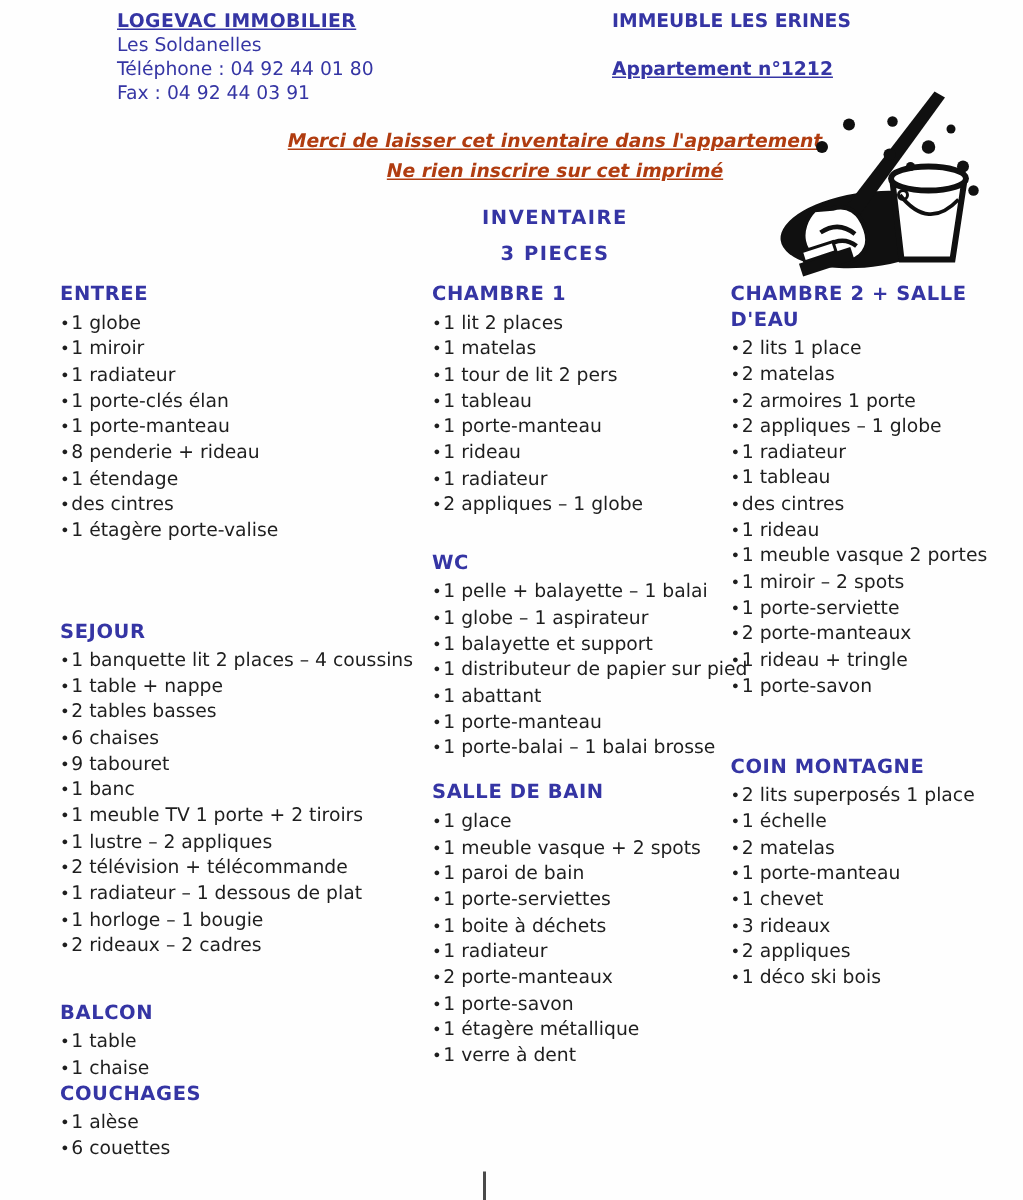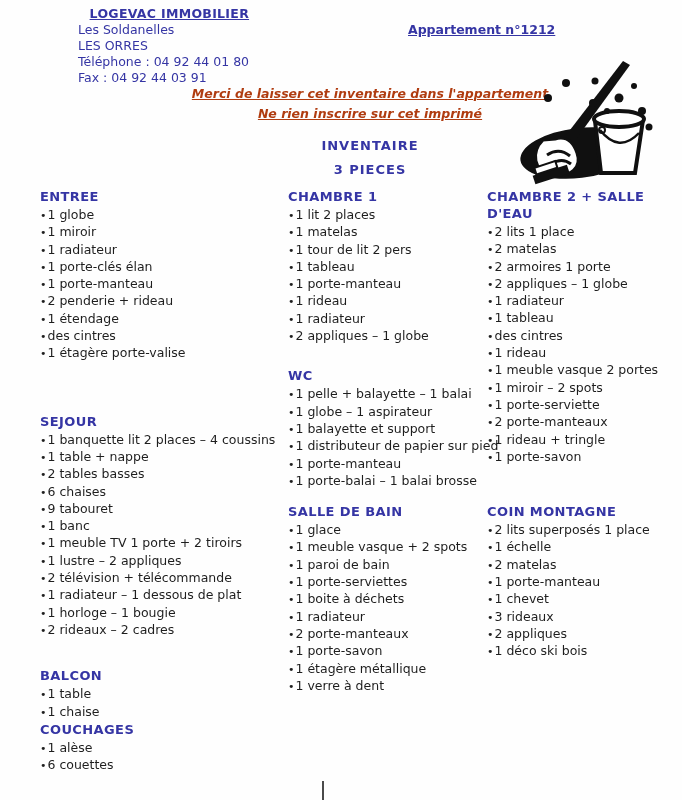--- a/index.html
+++ b/index.html
@@ -15,21 +15,21 @@
     background:var(--paper);
     font-family:"DejaVu Sans",sans-serif;
     overflow:hidden;
     margin:0 auto;
   }
   
   .agency{
     position:absolute;left:78px;top:6px;
     color:var(--blue);font-size:12.5px;line-height:16px;
   }
-  .agency-name{font-weight:bold;text-decoration:underline;letter-spacing:.3px;text-align:right;}
+  .agency-name{font-weight:bold;text-decoration:underline;letter-spacing:.3px;}
   .agency .bold{font-weight:normal;}
   .building{
     position:absolute;left:408px;top:6px;
     color:var(--blue);font-size:12.5px;line-height:16px;font-weight:bold;
   }
   .apartment{margin-top:16px;text-decoration:underline;}
   
   .notice{
     position:absolute;left:170px;top:84px;width:400px;
     text-align:center;color:var(--red);
@@ -62,26 +62,26 @@
   }
 </style>
 </head>
 <body>
 
 <div class="page">
 
   <div class="agency">
     <div class="agency-name">LOGEVAC IMMOBILIER</div>
     <div>Les Soldanelles</div>
-    <div>LES ORRES</div>
     <div class="bold">Téléphone : 04 92 44 01 80</div>
     <div>Fax : 04 92 44 03 91</div>
   </div>
 
   <div class="building">
+    <div>IMMEUBLE LES ERINES</div>
     <div class="apartment">Appartement n°1212</div>
   </div>
 
   <div class="notice">
     <div class="notice-line">Merci de laisser cet inventaire dans l'appartement</div>
     <div class="notice-line">Ne rien inscrire sur cet imprimé</div>
   </div>
 
   <svg class="clipart" viewBox="0 0 152 128" xmlns="http://www.w3.org/2000/svg" aria-hidden="true">
 
@@ -119,21 +119,21 @@
     <div>3 PIECES</div>
   </div>
 
   <div class="col col1" id="col-0">
       <div class="sec-heading" style="margin-top: 0px;">ENTREE</div>
       <div class="item"><span class="bullet">•</span><span>1 globe</span></div>
       <div class="item"><span class="bullet">•</span><span>1 miroir</span></div>
       <div class="item"><span class="bullet">•</span><span>1 radiateur</span></div>
       <div class="item"><span class="bullet">•</span><span>1 porte-clés élan</span></div>
       <div class="item"><span class="bullet">•</span><span>1 porte-manteau</span></div>
-      <div class="item"><span class="bullet">•</span><span>2 penderie + rideau</span></div>
+      <div class="item"><span class="bullet">•</span><span>8 penderie + rideau</span></div>
       <div class="item"><span class="bullet">•</span><span>1 étendage</span></div>
       <div class="item"><span class="bullet">•</span><span>des cintres</span></div>
       <div class="item"><span class="bullet">•</span><span>1 étagère porte-valise</span></div>
       <div class="sec-heading" style="margin-top: 50px;">SEJOUR</div>
       <div class="item"><span class="bullet">•</span><span>1 banquette lit 2 places – 4 coussins</span></div>
       <div class="item"><span class="bullet">•</span><span>1 table + nappe</span></div>
       <div class="item"><span class="bullet">•</span><span>2 tables basses</span></div>
       <div class="item"><span class="bullet">•</span><span>6 chaises</span></div>
       <div class="item"><span class="bullet">•</span><span>9 tabouret</span></div>
       <div class="item"><span class="bullet">•</span><span>1 banc</span></div>
@@ -158,20 +158,21 @@
       <div class="item"><span class="bullet">•</span><span>1 tableau</span></div>
       <div class="item"><span class="bullet">•</span><span>1 porte-manteau</span></div>
       <div class="item"><span class="bullet">•</span><span>1 rideau</span></div>
       <div class="item"><span class="bullet">•</span><span>1 radiateur</span></div>
       <div class="item"><span class="bullet">•</span><span>2 appliques – 1 globe</span></div>
       <div class="sec-heading" style="margin-top: 22px;">WC</div>
       <div class="item"><span class="bullet">•</span><span>1 pelle + balayette – 1 balai</span></div>
       <div class="item"><span class="bullet">•</span><span>1 globe – 1 aspirateur</span></div>
       <div class="item"><span class="bullet">•</span><span>1 balayette et support</span></div>
       <div class="item"><span class="bullet">•</span><span>1 distributeur de papier sur pied</span></div>
+      <div class="item"><span class="bullet">•</span><span>1 abattant</span></div>
       <div class="item"><span class="bullet">•</span><span>1 porte-manteau</span></div>
       <div class="item"><span class="bullet">•</span><span>1 porte-balai – 1 balai brosse</span></div>
       <div class="sec-heading" style="margin-top: 13px;">SALLE DE BAIN</div>
       <div class="item"><span class="bullet">•</span><span>1 glace</span></div>
       <div class="item"><span class="bullet">•</span><span>1 meuble vasque + 2 spots</span></div>
       <div class="item"><span class="bullet">•</span><span>1 paroi de bain</span></div>
       <div class="item"><span class="bullet">•</span><span>1 porte-serviettes</span></div>
       <div class="item"><span class="bullet">•</span><span>1 boite à déchets</span></div>
       <div class="item"><span class="bullet">•</span><span>1 radiateur</span></div>
       <div class="item"><span class="bullet">•</span><span>2 porte-manteaux</span></div>

